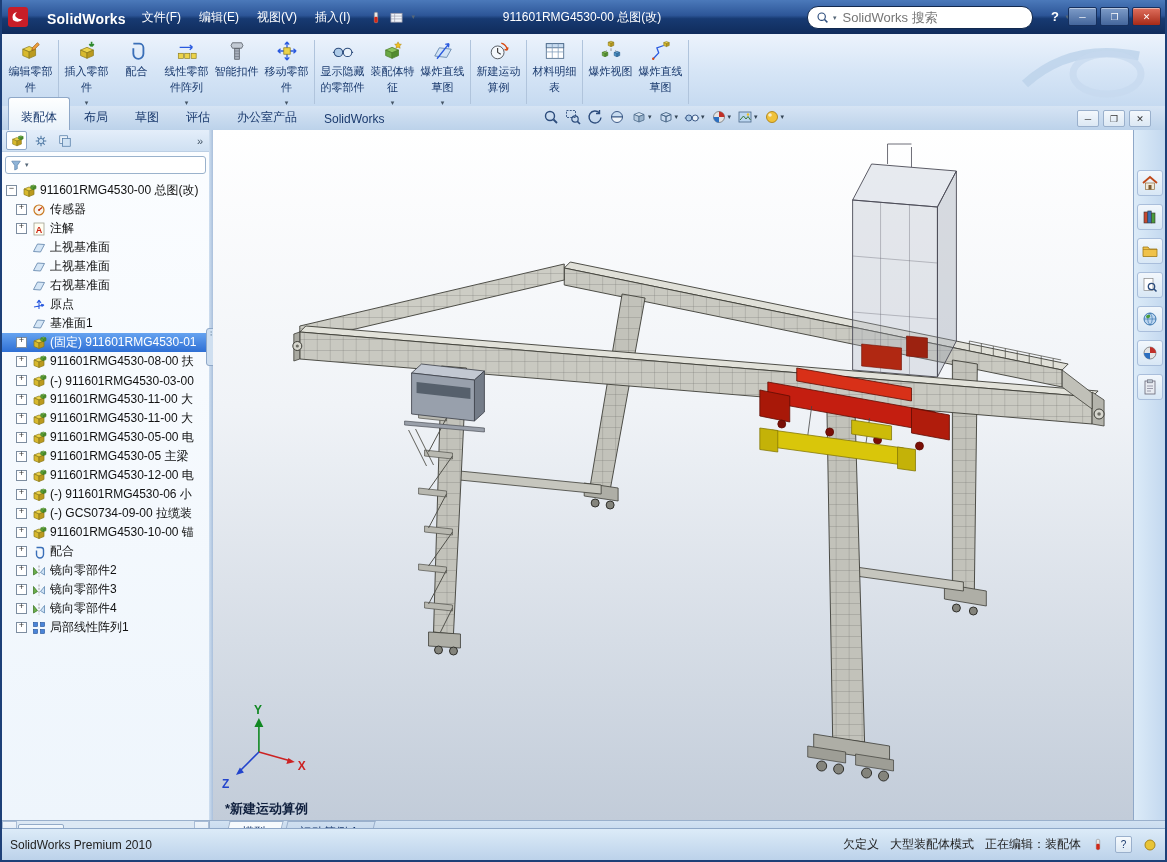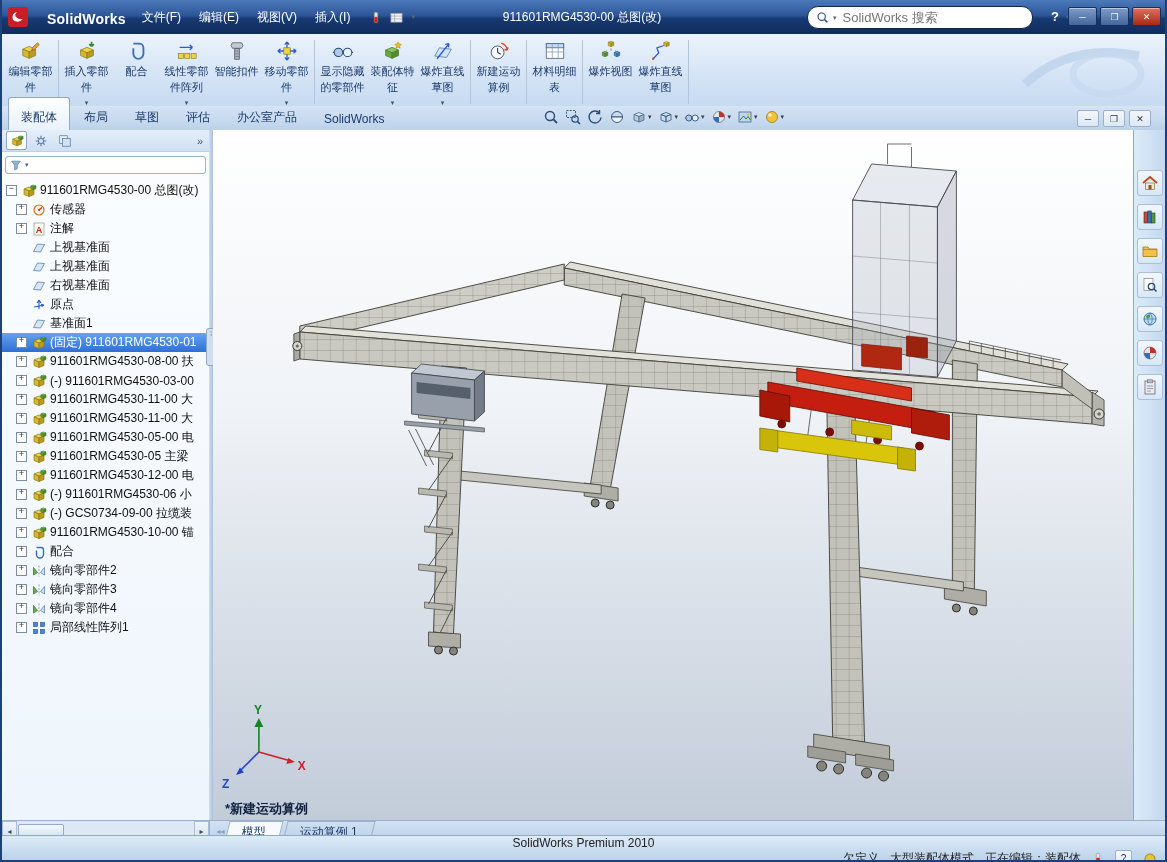--- a/index.html
+++ b/index.html
@@ -89,22 +89,22 @@
   .sbtn{width:15px;height:100%;display:flex;align-items:center;justify-content:center;font-size:8px;color:#446;
     background:linear-gradient(#eef4fb,#d2e2f2);border:1px solid #a8bcd6;box-sizing:border-box;}
   .sthumb{width:44px;height:13px;margin-left:1px;background:linear-gradient(#f4f9fd,#cfe0f2);border:1px solid #92aac8;border-radius:2px;}
   .strack{flex:1;}
   .mtabs{display:flex;align-items:stretch;padding-left:4px;}
   .tsb{width:13px;display:flex;align-items:center;justify-content:center;color:#8aa0ba;font-size:8px;}
   .mtab{display:flex;align-items:center;padding:0 14px;font-size:12px;color:#1a3a6e;border:1px solid #9ab0cc;border-bottom:none;
     background:linear-gradient(#cfdff0,#b9cfe8);transform:skewX(-14deg);margin-right:4px;}
   .mtab>span{transform:skewX(14deg);white-space:nowrap;}
   .mtab.active{background:#f6fafd;}
-  .statusbar{position:absolute;left:0;right:0;bottom:0;height:25px;background:linear-gradient(#dcebf8,#bcd2ea);
-    border-top:1px solid #8fa8c8;display:flex;align-items:center;font-size:12px;color:#222;padding:0 8px;box-sizing:border-box;flex-direction:column;}
+  .statusbar{position:absolute;left:0;right:0;bottom:0;height:32px;background:linear-gradient(#dcebf8,#bcd2ea);
+    border-top:1px solid #8fa8c8;display:flex;align-items:center;font-size:12px;color:#222;padding:0 8px;box-sizing:border-box;}
   .sb-right{margin-left:auto;display:flex;align-items:center;gap:11px;}
   .sb-help{width:15px;height:15px;background:linear-gradient(#f6fafd,#dce8f4);border:1px solid #9ab0cc;border-radius:2px;
     display:flex;align-items:center;justify-content:center;font-size:10px;color:#1a3a6e;}
   .sb-ico svg{width:12px;height:15px;display:block;}
 </style>
 </head>
 <body>
 
 <svg width="0" height="0" style="position:absolute" aria-hidden="true">
 <defs>

